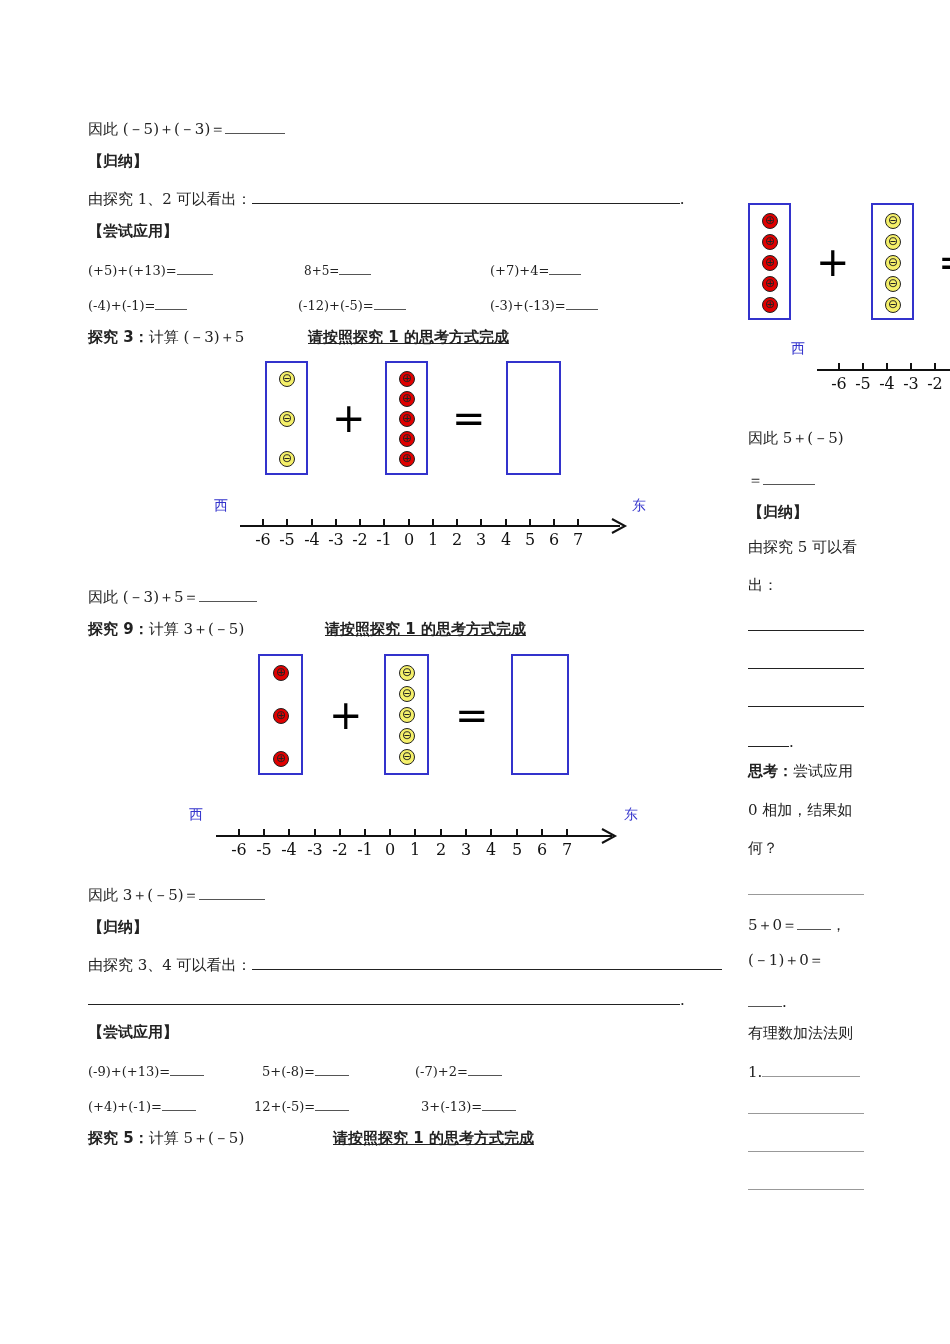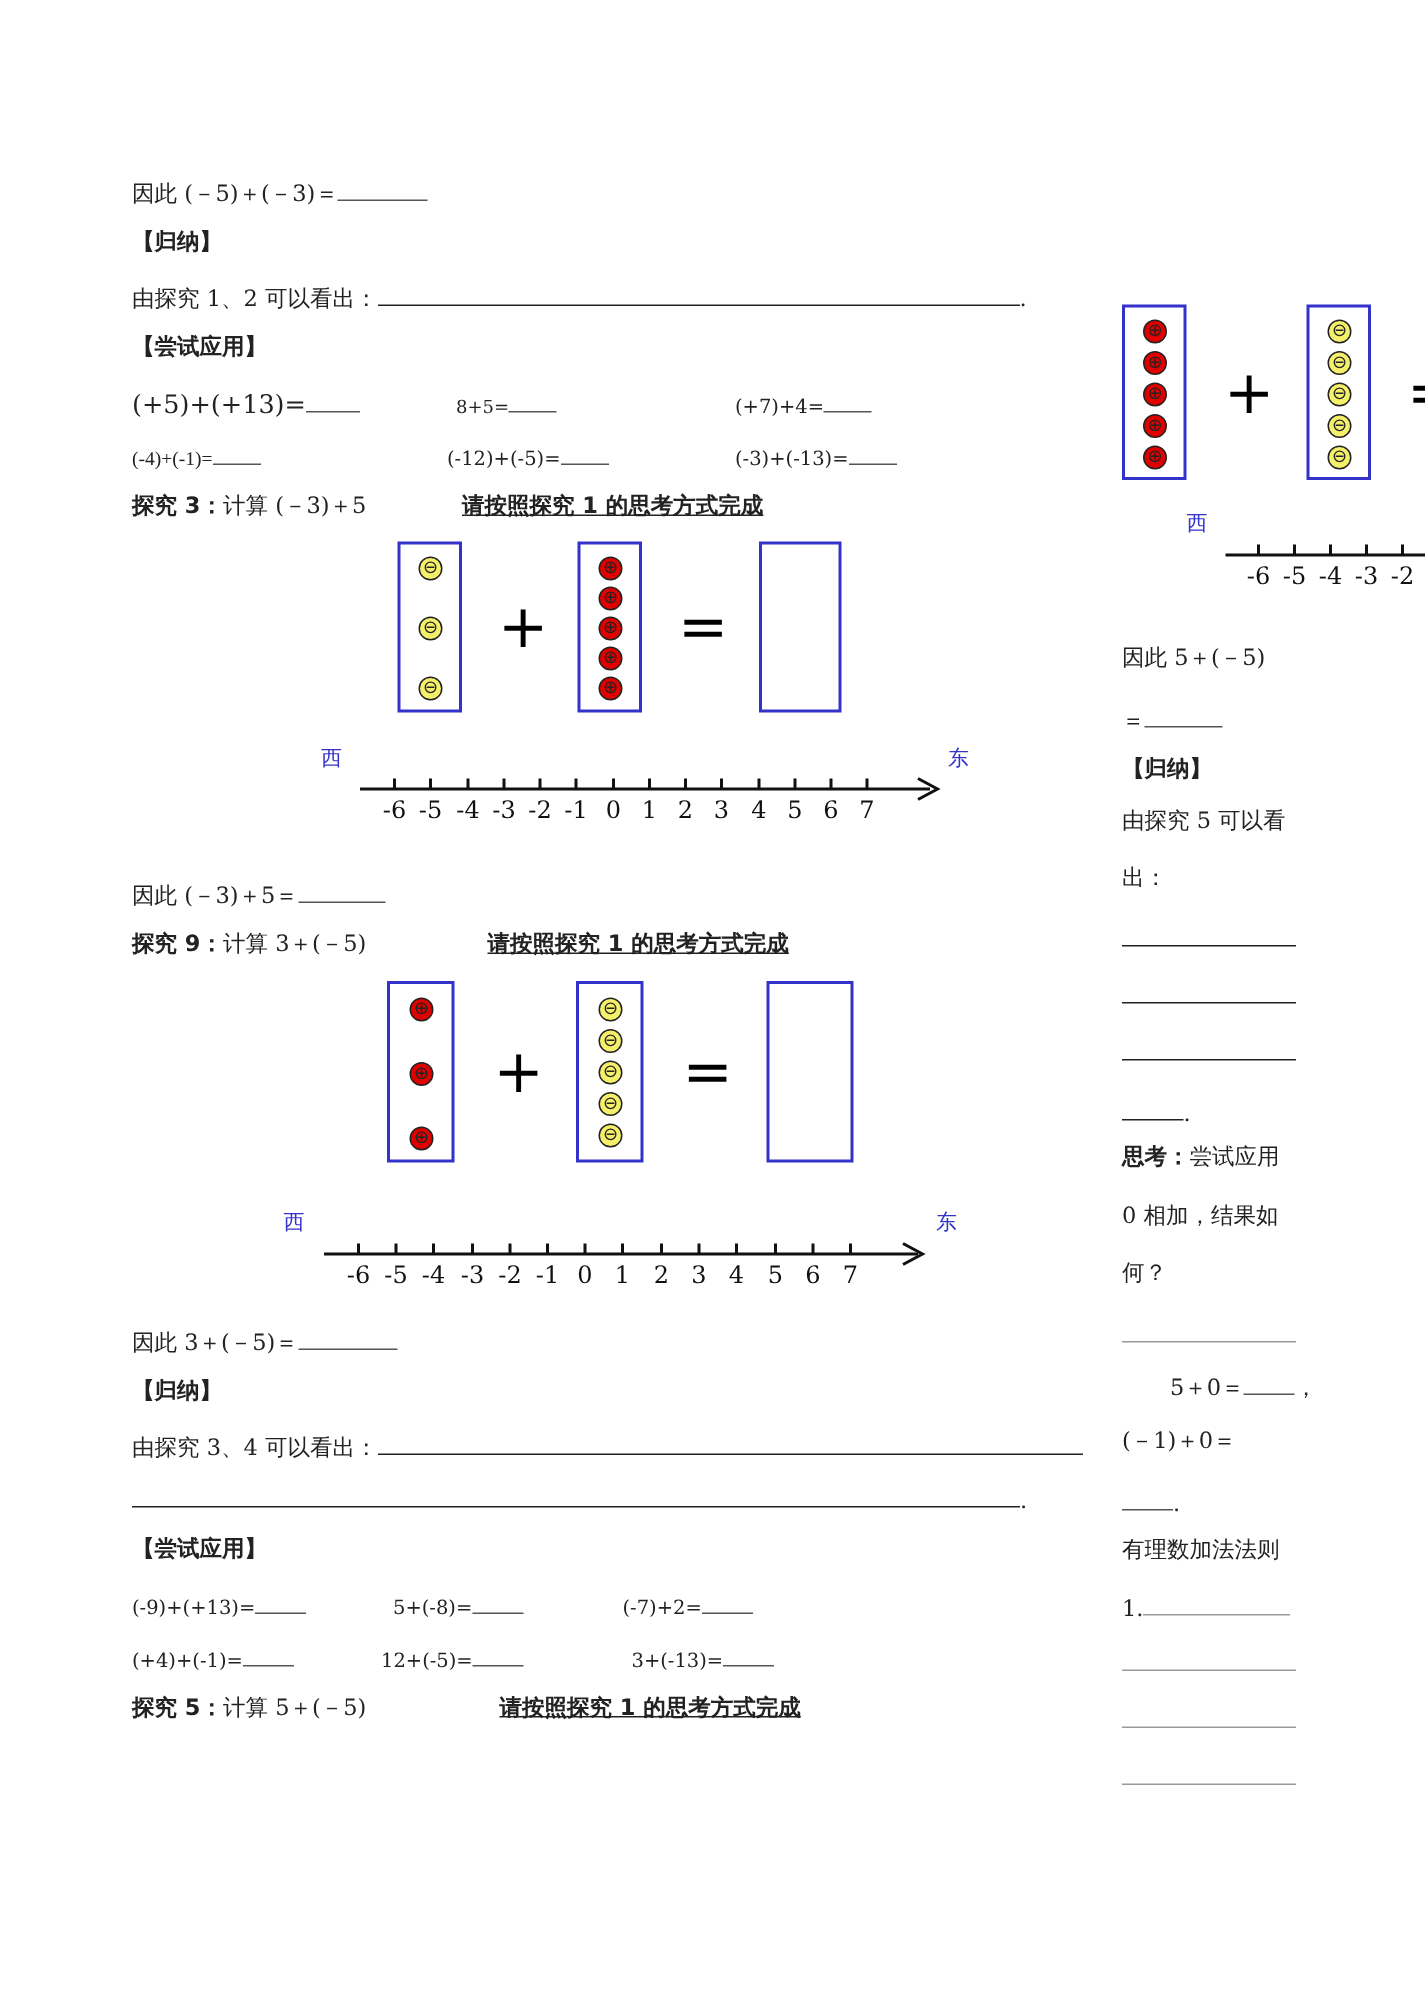--- a/index.html
+++ b/index.html
@@ -32,24 +32,24 @@
 </div>
 
 <div class="abs bold" style="left:88px;top:154px;">【归纳】</div>
 
 <div class="abs" style="left:88px;top:189px;">
   <span>由探究 1、2 可以看出：</span><span class="blank thick" style="width:428px;"></span><span>.</span>
 </div>
 
 <div class="abs bold" style="left:88px;top:224px;">【尝试应用】</div>
 
-<div class="abs" style="left:88px;top:260px;font-size:17px;"><span>(+5)+(+13)=</span><span class="blank" style="width:36px;"></span></div>
+<div class="abs" style="left:88px;top:260px;font-size:13px;"><span>(+5)+(+13)=</span><span class="blank" style="width:36px;"></span></div>
 <div class="abs" style="left:304px;top:260px;font-size:12px;"><span>8+5=</span><span class="blank" style="width:32px;"></span></div>
 <div class="abs" style="left:490px;top:260px;font-size:13px;"><span>(+7)+4=</span><span class="blank" style="width:32px;"></span></div>
-<div class="abs" style="left:88px;top:295px;font-size:13px;font-family:Liberation Serif, serif;"><span>(-4)+(-1)=</span><span class="blank" style="width:32px;"></span></div>
+<div class="abs" style="left:88px;top:295px;font-size:13px;"><span>(-4)+(-1)=</span><span class="blank" style="width:32px;"></span></div>
 <div class="abs" style="left:298px;top:295px;font-size:13px;"><span>(-12)+(-5)=</span><span class="blank" style="width:32px;"></span></div>
 <div class="abs" style="left:490px;top:295px;font-size:13px;"><span>(-3)+(-13)=</span><span class="blank" style="width:32px;"></span></div>
 
 <div class="abs" style="left:88px;top:330px;">
   <span class="bold">探究 3：</span><span>计算 (－3)＋5</span>
 </div>
 <div class="abs hint" style="left:308px;top:330px;">请按照探究 1 的思考方式完成</div>
 
 <div class="box" style="left:265px;top:361px;width:43px;height:114px;">
   <div class="chip neg" style="left:12px;top:8px;">⊖</div>
@@ -238,21 +238,21 @@
   <span class="blank thick" style="width:41px;"></span><span>.</span>
 </div>
 
 <div class="abs" style="left:748px;top:764px;">
   <span class="bold">思考：</span><span>尝试应用</span>
 </div>
 <div class="abs" style="left:748px;top:803px;">0 相加，结果如</div>
 <div class="abs" style="left:748px;top:841px;">何？</div>
 <div class="rline thin" style="top:894px;"></div>
 
-<div class="abs" style="left:748px;top:915px;margin-left:32px;">
+<div class="abs" style="left:748px;top:915px;">
   <span>5＋0＝</span><span class="blank" style="width:34px;"></span><span>，</span>
 </div>
 <div class="abs" style="left:748px;top:953px;">(－1)＋0＝</div>
 <div class="abs" style="left:748px;top:992px;">
   <span class="blank" style="width:34px;"></span><span>.</span>
 </div>
 
 <div class="abs" style="left:748px;top:1026px;">有理数加法法则</div>
 <div class="abs" style="left:748px;top:1062px;">
   <span>1.</span><span class="blank" style="width:98px;border-bottom-color:#999;"></span>

